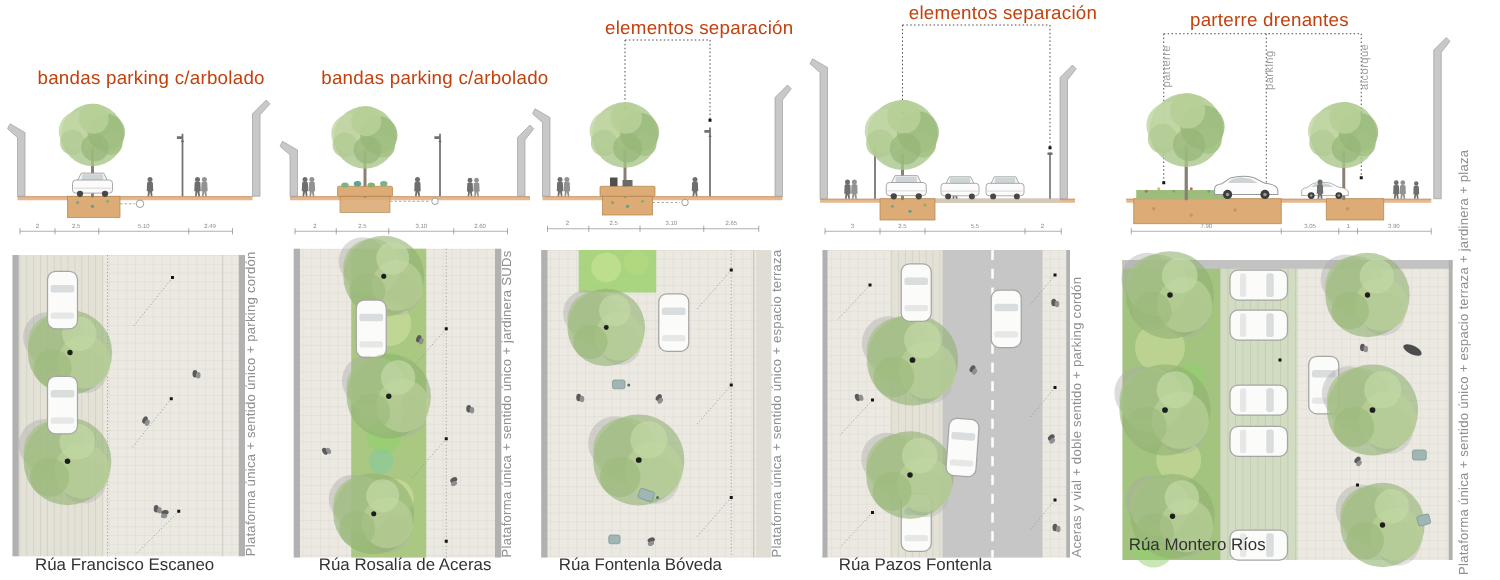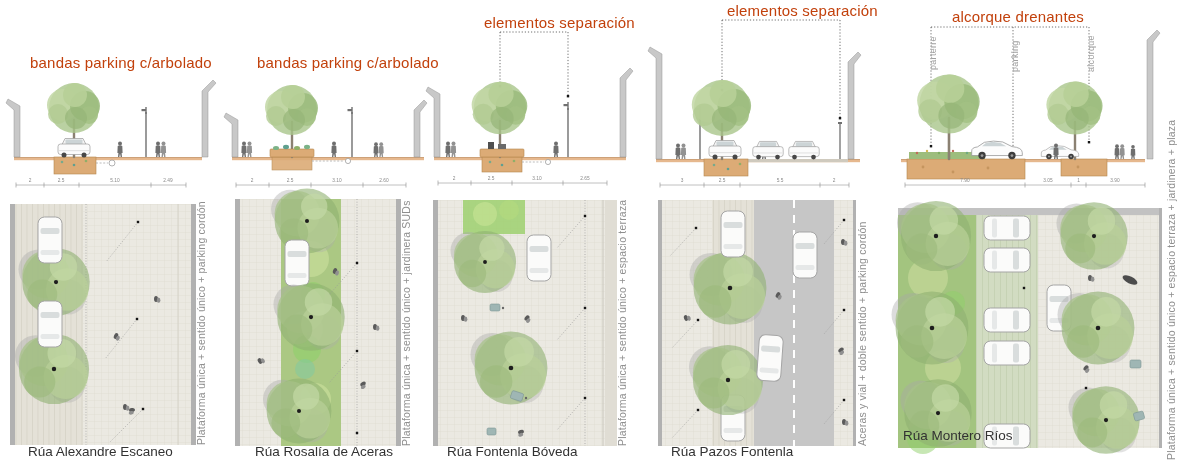--- a/index.html
+++ b/index.html
@@ -157,21 +157,21 @@
   <rect class="pdot" x="126.8" y="16.8" width="2.4" height="2.4"></rect>
       <rect class="pdot" x="125.8" y="113.8" width="2.4" height="2.4"></rect>
       <rect class="pdot" x="131.8" y="203.8" width="2.4" height="2.4"></rect>
   <use href="#g-pperson" transform="translate(146,95)"></use>
   <use href="#g-pperson" transform="translate(106,132) rotate(25)"></use>
   <use href="#g-pperson" transform="translate(115,203)"></use>
   <use href="#g-pperson" transform="translate(122,206) rotate(80)"></use>
 </svg>
 
 <div class="vlabel" style="left:196px;top:204px;height:241px">Plataforma única + sentido único + parking cordón</div>
-<div class="street-name" style="left:28px;top:444px">Rúa Alexandre Escaneo</div>
+<div class="street-name" style="left:28px;top:444px">Rúa Francisco Escaneo</div>
 
 <div class="sec-label" style="left:257px;top:54px">bandas parking c/arbolado</div>
 
 <svg style="left:228px;top:66px" width="204" height="128" viewBox="0 0 204 128">
   <rect class="ground" x="4" y="91" width="192" height="3.2"></rect>
       <rect class="groundtop" x="4" y="91" width="192" height="0.8"></rect>
   <path class="wall" d="M4,91 L4,58 L-4,51 L-2,47 L10,54 L10,91 Z"></path>
   <path class="wall" d="M186,91 L186,44 L196,34 L199,37 L192,46 L192,91 Z"></path>
   <rect class="planter" x="44" y="91" width="40" height="13" opacity="0.9"></rect>
   <line class="dash" x1="84" y1="95" x2="116" y2="95"></line>
@@ -384,21 +384,21 @@
   <use href="#g-pperson" transform="translate(120,95) rotate(30)"></use>
   <use href="#g-pperson" transform="translate(185,42)"></use>
   <use href="#g-pperson" transform="translate(183,150) rotate(50)"></use>
   <use href="#g-pperson" transform="translate(28,118) rotate(-20)"></use>
   <use href="#g-pperson" transform="translate(186,222)"></use>
 </svg>
 
 <div class="vlabel" style="left:857px;top:200px;height:246px">Aceras y vial + doble sentido + parking cordón</div>
 <div class="street-name" style="left:671px;top:444px">Rúa Pazos Fontenla</div>
 
-<div class="sec-label" style="left:952px;top:8px">alcorque drenantes</div>
+<div class="sec-label" style="left:952px;top:8px">parterre drenantes</div>
 
 <svg style="left:893px;top:20px" width="272" height="178" viewBox="0 0 272 178">
   <g>
     <line class="ann" x1="38" y1="7" x2="196" y2="7"></line>
     <line class="ann" x1="38" y1="7" x2="38" y2="126"></line>
         <line class="ann" x1="120" y1="7" x2="120" y2="134"></line>
         <line class="ann" x1="196" y1="7" x2="196" y2="122"></line>
     <rect class="anndot" x="36.8" y="125" width="2.4" height="2.4"></rect>
         <rect class="anndot" x="118.8" y="133" width="2.4" height="2.4"></rect>
         <rect class="anndot" x="194.8" y="121" width="2.4" height="2.4"></rect>

